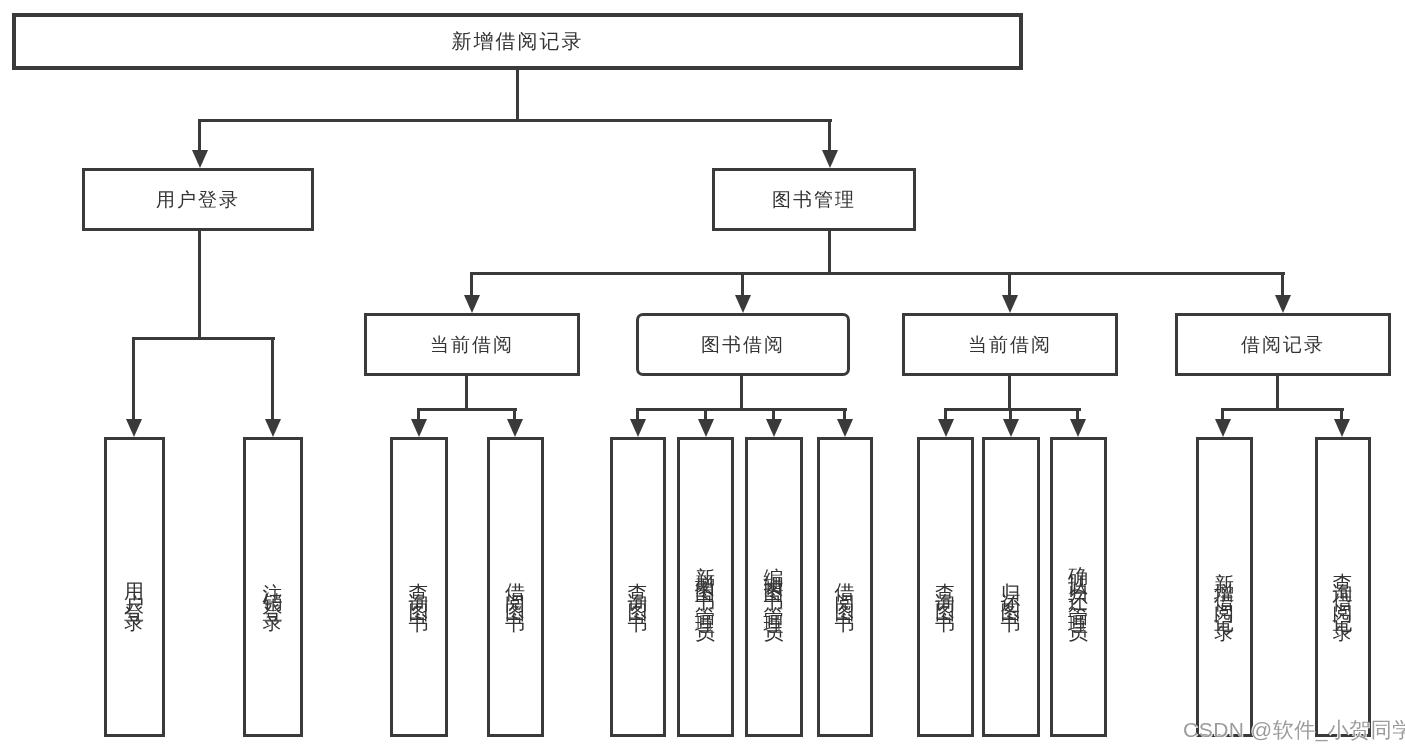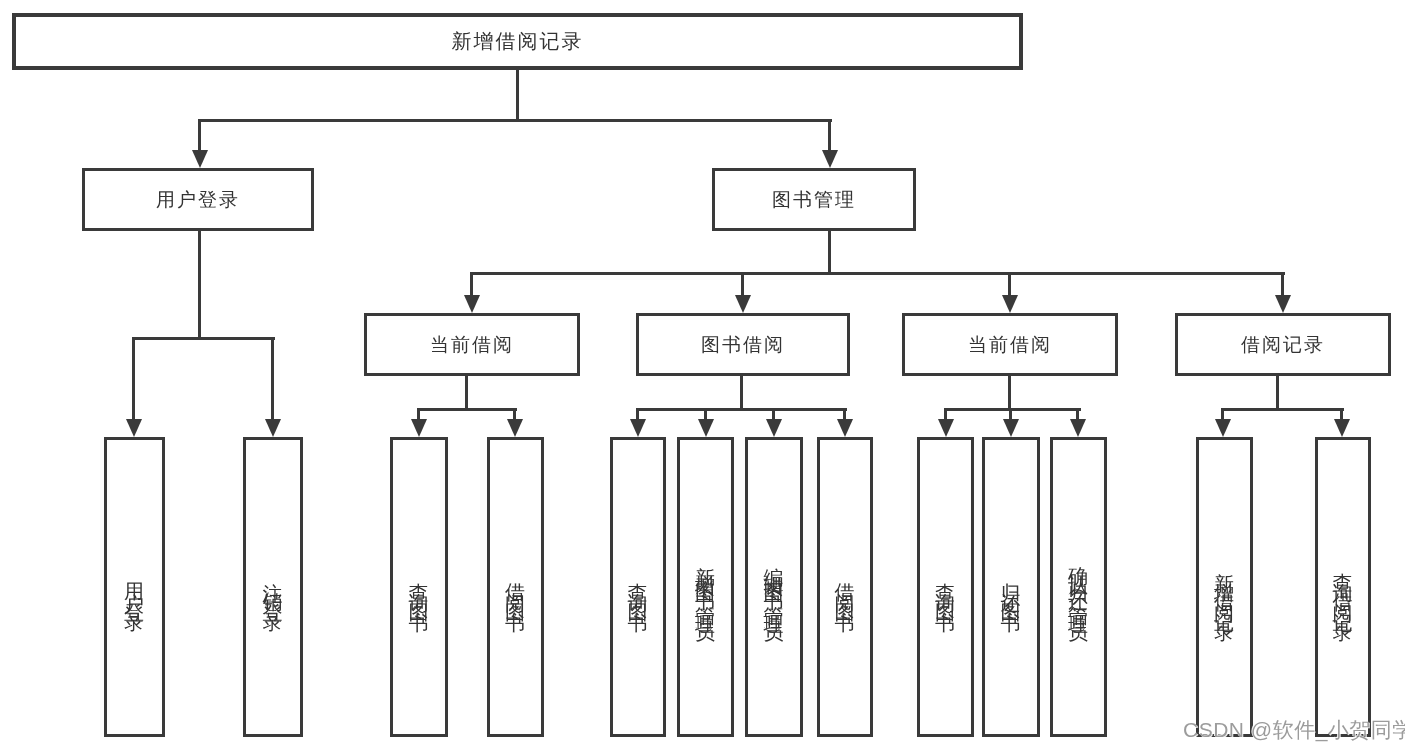--- a/index.html
+++ b/index.html
@@ -12,21 +12,21 @@
   
   .box {
     position:absolute; background:#fff; border:3px solid #3a3a3a;
     display:flex; align-items:center; justify-content:center;
     font-size:19px; letter-spacing:2px; color:#333; white-space:nowrap;
   }
   #n-root { left:12px; top:13px; width:1011px; height:57px; border-width:4px; font-size:20px; }
   #n-user-login   { left:82px;  top:168px; width:232px; height:63px; }
   #n-book-mgmt    { left:712px; top:168px; width:204px; height:63px; }
   #n-new-book-rec { left:364px; top:313px; width:216px; height:63px; }
-  #n-book-borrow  { left:636px; top:313px; width:214px; height:63px; }
+  #n-book-borrow  { left:636px; top:313px; width:214px; height:63px;border-radius:7px; }
   #n-cur-borrow   { left:902px; top:313px; width:216px; height:63px; }
   #n-borrow-rec   { left:1175px; top:313px; width:216px; height:63px; }
 
   
   .leaf {
     position:absolute; top:437px; height:300px; background:#fff;
     border:3px solid #3a3a3a;
     writing-mode:vertical-rl;
     display:flex; align-items:center; justify-content:center;
     font-size:20px; letter-spacing:10px; color:#333; line-height:1;

